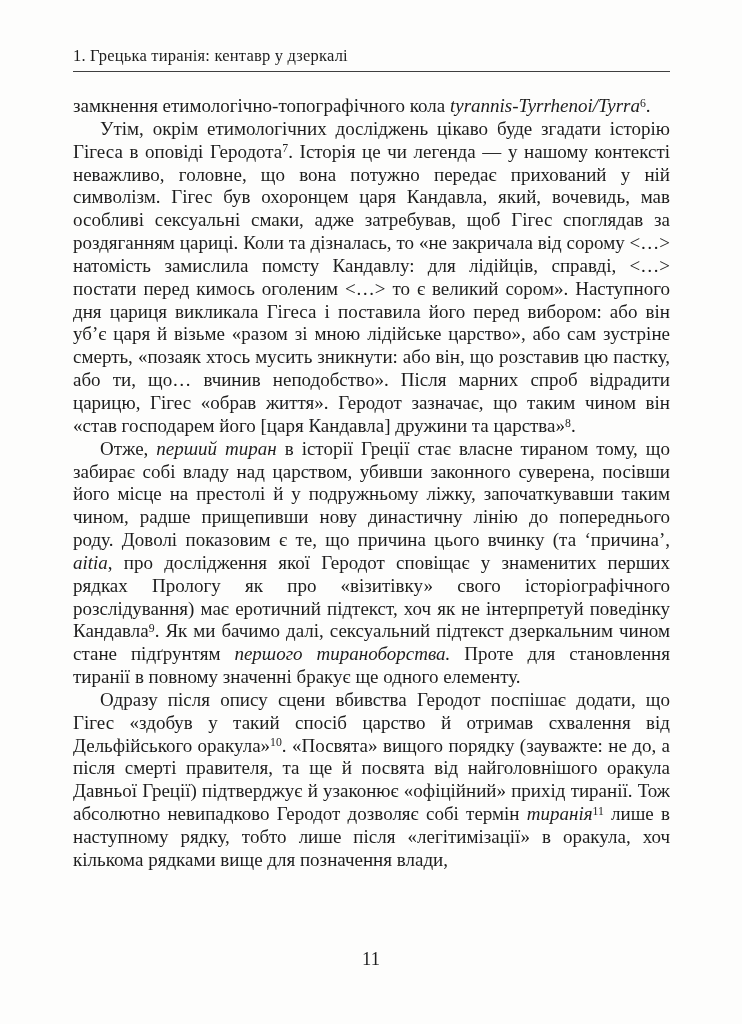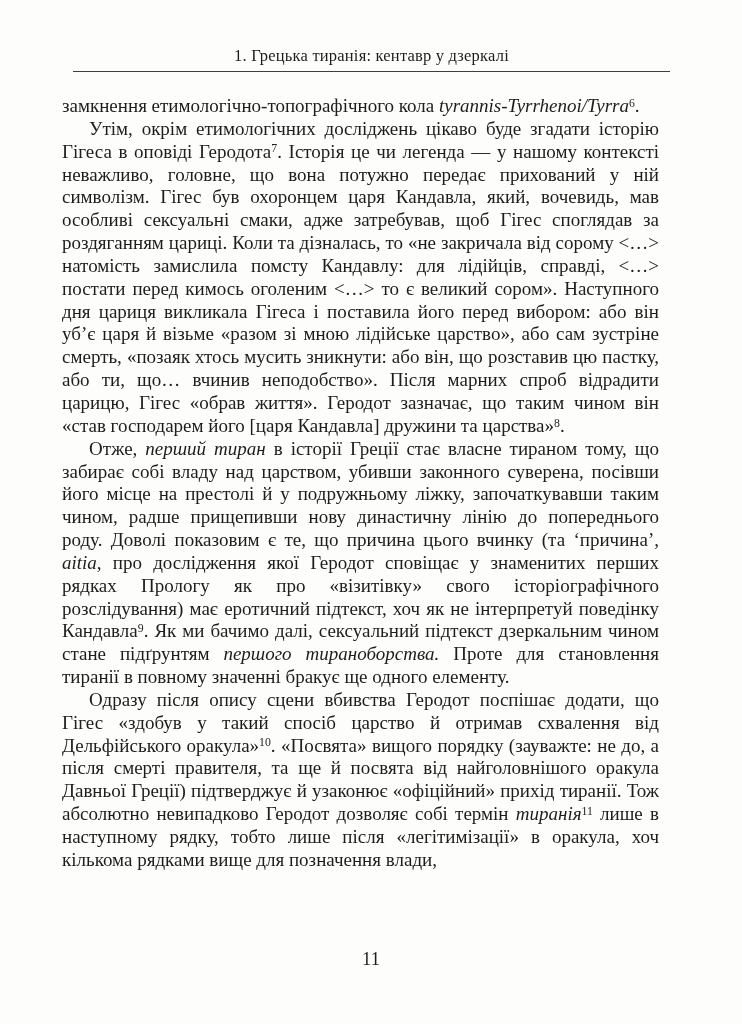--- a/index.html
+++ b/index.html
@@ -15,38 +15,38 @@
     height: 1024px;
     font-family: "Liberation Serif", serif;
     color: var(--fg);
     background: var(--bg);
   }
   .running-header {
     position: absolute;
     top: 46px;
     left: 73px;
     width: 597px;
-    text-align: center;
+    text-align: left;
     font-size: 16.5px;
     line-height: 20px;
     letter-spacing: 0.2px;
     white-space: nowrap;
   }
   .header-rule {
     position: absolute;
     top: 71px;
     left: 73px;
     width: 597px;
     height: 0;
     border-top: 1.4px solid var(--rule);
   }
   .text-block {
     position: absolute;
     top: 95px;
-    left: 62px;
+    left: 73px;
     width: 597px;
     font-size: 19px;
     line-height: 22.85px;
     text-align: justify;
     text-justify: inter-word;
     hyphens: auto;
   }
   .text-block p { margin: 0; text-indent: 27px; }
   .text-block p.no-indent { text-indent: 0; }
   .i { font-style: italic; }

